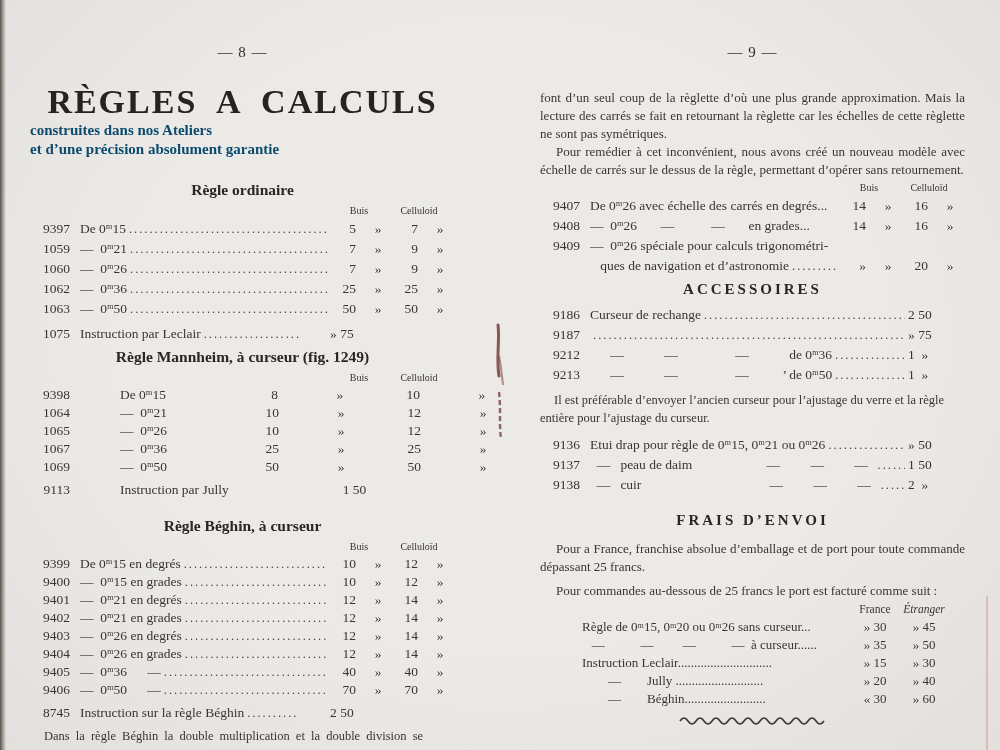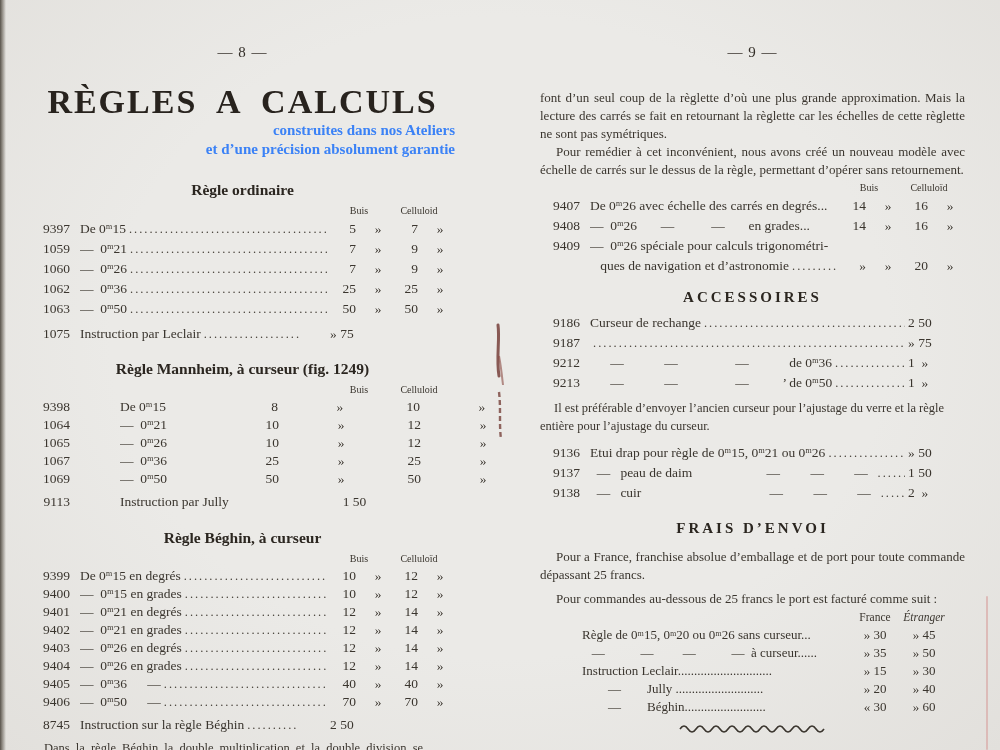--- a/index.html
+++ b/index.html
@@ -10,26 +10,26 @@
     color:#3a352e;
   }
   .page{position:absolute;top:0;width:425px;}
   .page.left{left:30px;}
   .page.right{left:540px;}
 
   .pageno{margin-top:44px;text-align:center;font-size:15px;letter-spacing:1px;color:#332e28;}
 
   .title{margin:26px 0 0 0;text-align:center;font-size:34px;line-height:30px;
          font-weight:bold;letter-spacing:2px;word-spacing:10px;color:#28231e;}
-  .sub{text-align:right;font-size:15px;font-weight:bold;line-height:19px;color:#3b82f6;}
+  .sub{text-align:left;font-size:15px;font-weight:bold;line-height:19px;color:#0c4a6e;}
   .sub.first{margin-top:4px;}
 
   .sect{margin:0;text-align:center;font-size:15.5px;line-height:18px;font-weight:bold;color:#2b2620;}
   .sect.t0{margin-top:22px;}
-  .sect.t1{margin-top:16px;}
+  .sect.t1{margin-top:4px;}
   .sect.t2{margin-top:18px;}
   .bigsect{margin:0;text-align:center;font-size:15px;line-height:19px;font-weight:bold;
            letter-spacing:3px;color:#2b2620;}
 
   .colhdr{display:flex;margin-top:5px;padding-right:5px;font-size:10px;line-height:13px;color:#3a352e;}
   .colhdr .sp{flex:1;}
   .colhdr .chb{width:58px;text-align:center;}
   .colhdr .chc{width:62px;text-align:center;}
 
   .rows{margin-top:2px;}
@@ -342,21 +342,21 @@
         <span class="ref"></span>
         <span class="desc">   ques de navigation et d’astronomie</span>
         <span class="dots"></span>
         <span class="v b1">»</span>
         <span class="v g">»</span>
         <span class="v b2">20</span>
         <span class="v g">»</span>
       </div>
     </div>
 
-  <h2 class="bigsect" style="margin-top:12px;">ACCESSOIRES</h2>
+  <h2 class="bigsect" style="margin-top:4px;">ACCESSOIRES</h2>
   <div class="rows lh21 acc" style="margin-top:6px;font-family:Liberation Serif, serif;">
       <div class="trow">
         <span class="ref">9186</span>
         <span class="desc">Curseur de rechange</span>
         <span class="dots"></span>
         <span class="price">2 50</span>
       </div>
       <div class="trow">
         <span class="ref">9187</span>
         <span class="dots"></span>

